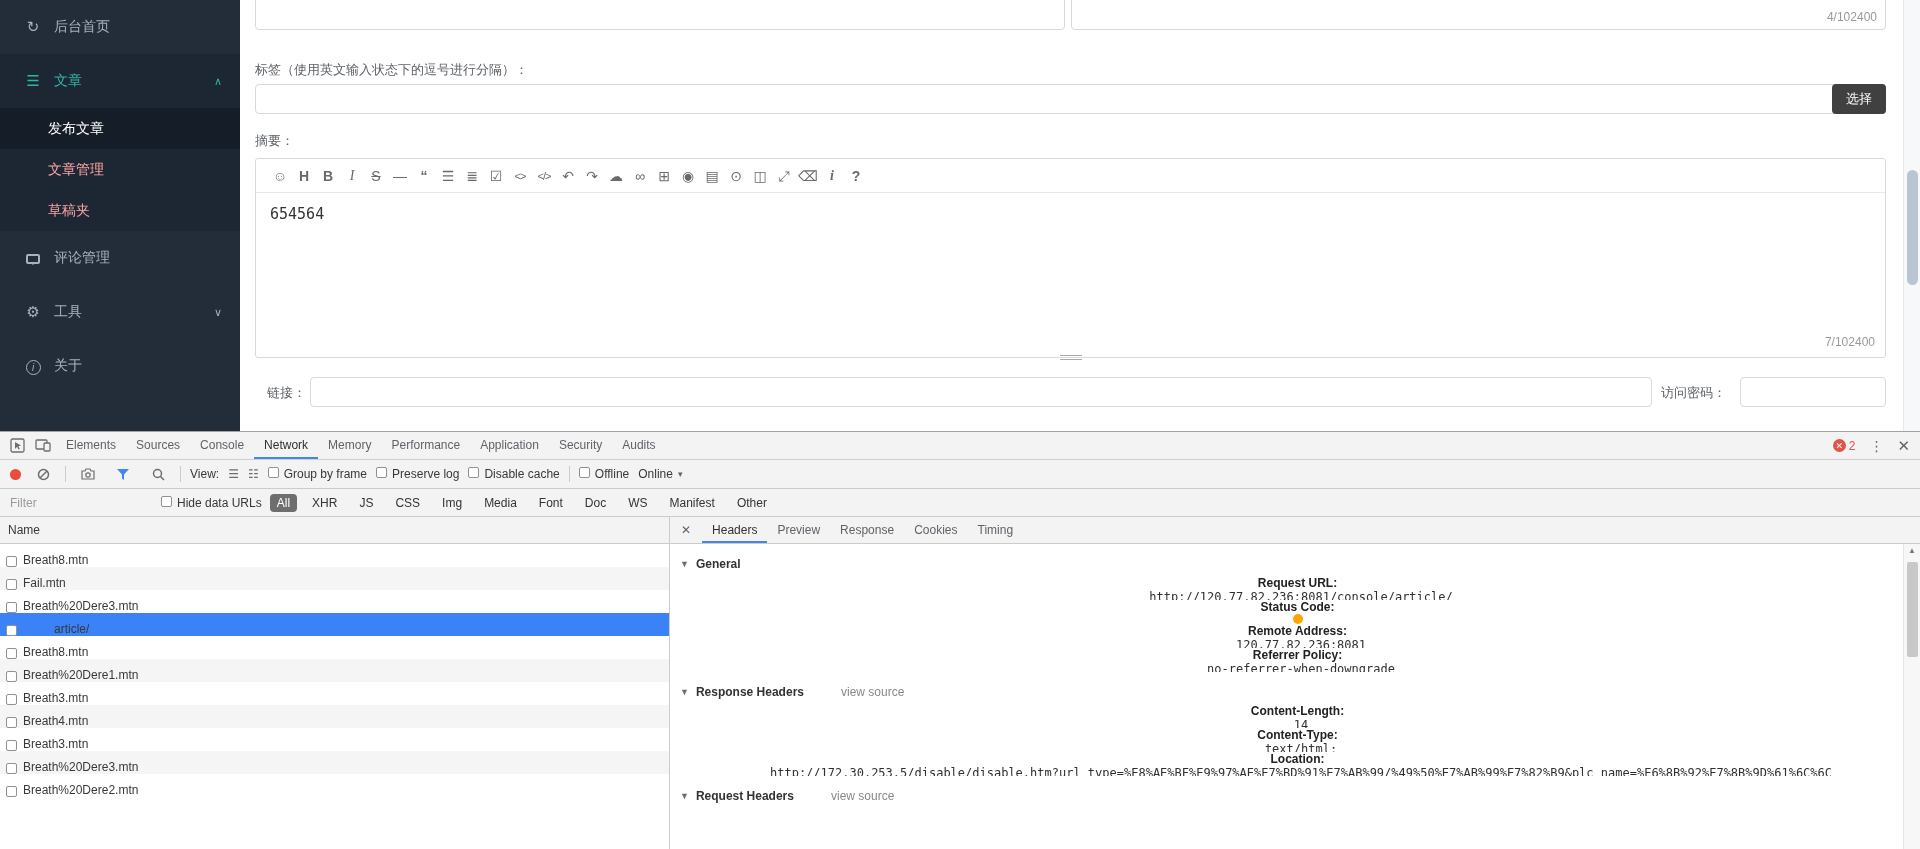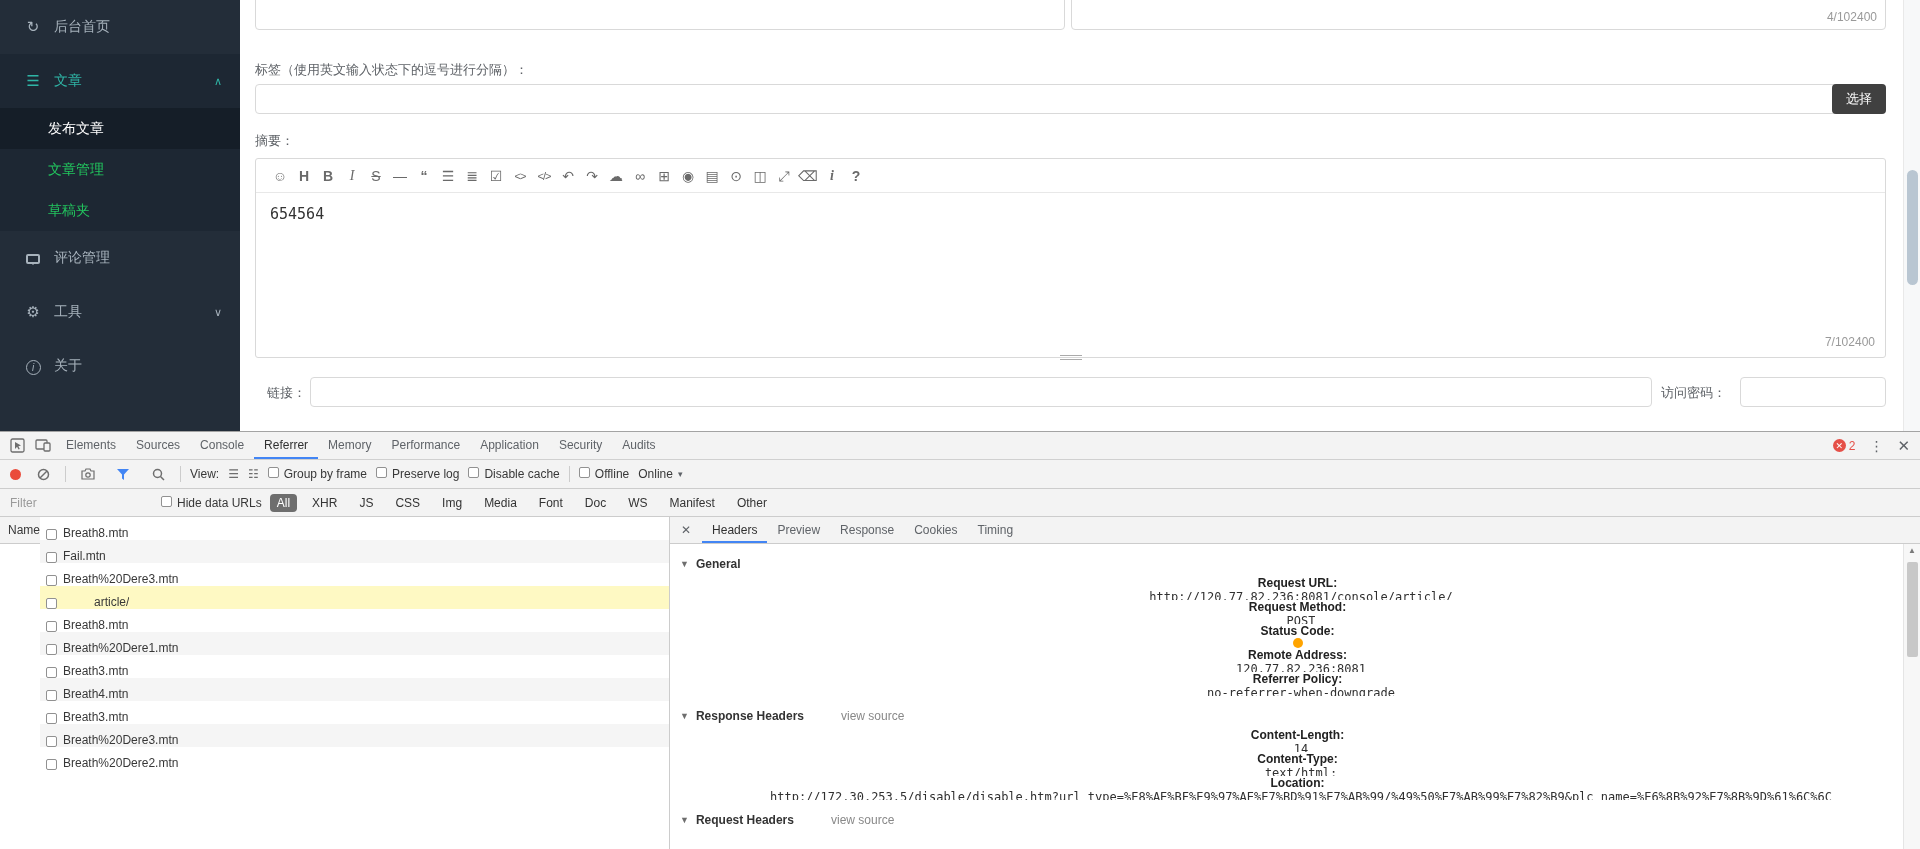--- a/index.html
+++ b/index.html
@@ -10,21 +10,21 @@
     background:#fff; color:#333;
   }
 
   
   .admin { position:relative; width:1920px; height:431px; overflow:hidden; background:#fff; }
 
   .sidebar { position:absolute; left:0; top:0; width:240px; height:431px; background:#232d39; font-size:14px; color:#a7b2bc; }
   .side-item { height:54px; display:flex; align-items:center; gap:12px; padding:0 18px 0 24px; cursor:pointer; }
   .side-group { background:#1d2733; }
   .group-head { color:#2fb5a6; }
-  .sub-item { height:41px; display:flex; align-items:center; padding-left:48px; color:#22c55e; cursor:pointer; }
+  .sub-item { height:41px; display:flex; align-items:center; padding-left:48px; color:#fca5a5; cursor:pointer; }
   .sub-item.active { background:#151e28; color:#ffffff; }
   .s-icon { width:18px; text-align:center; font-size:15px; flex:none; }
   .chev { margin-left:auto; font-size:11px; }
   .bubble { width:14px; height:10px; border:2px solid currentColor; border-radius:2px; position:relative; display:inline-block; }
   .bubble::after { content:""; position:absolute; left:2px; bottom:-6px; border:3px solid transparent; border-top-color:currentColor; }
   .inf-icon { width:15px; height:15px; border:1.5px solid currentColor; border-radius:50%; display:inline-flex; align-items:center; justify-content:center; font-size:10px; font-style:italic; }
   .inf-icon::after { content:"i"; }
 
   .content { position:absolute; left:240px; top:0; width:1663px; height:431px; background:#fff; }
 
@@ -82,26 +82,26 @@
   .caret { font-size:9px; color:#5f6368; }
   .viewic { color:#6e6e6e; font-size:12px; cursor:pointer; }
 
   .dt-filterbar { height:28px; background:#f3f3f3; border-bottom:1px solid #ccc; display:flex; align-items:center; gap:8px; padding:0 8px; }
   .filter-input { border:none; background:transparent; outline:none; width:145px; font-size:12px; color:#333; }
   .filter-input::placeholder { color:#9a9a9a; }
   .pill { padding:2px 7px; border-radius:4px; color:#333; cursor:pointer; }
   .pill.active { background:#6e6e6e; color:#fff; }
 
   .net-body { display:flex; height:332px; }
-  .net-left { width:670px; border-right:1px solid #ccc; display:flex; flex-direction:row; background:#fff; }
+  .net-left { width:670px; border-right:1px solid #ccc; display:flex; flex-direction:column; background:#fff; }
   .net-colhead { height:27px; background:#f3f3f3; border-bottom:1px solid #ccc; display:flex; align-items:center; padding-left:8px; color:#383838; cursor:pointer; }
   .net-rows { flex:1; overflow:hidden; }
   .net-row { height:23px; display:flex; align-items:flex-end; gap:6px; padding-left:6px; white-space:nowrap; overflow:hidden; cursor:pointer; }
   .net-row:nth-child(even) { background:#f5f5f5; }
-  .net-row.sel { background:#fef9c3;gap:37px; }
+  .net-row.sel { background:#3b82f6;gap:37px; }
   .net-name { overflow:hidden; text-overflow:ellipsis; }
 
   .net-right { flex:1; display:flex; flex-direction:column; position:relative; background:#fff; }
   .det-tabs { height:27px; background:#f3f3f3; border-bottom:1px solid #ccc; display:flex; align-items:center; }
   .det-close { padding:0 11px; color:#5f6368; cursor:pointer; }
   .det-tab { padding:0 10px; height:26px; line-height:26px; color:#5f6368; cursor:pointer; }
   .det-tab.active { color:#303030; box-shadow:inset 0 -2px 0 #4285f4; }
   .det-content { flex:1; padding:8px 26px 0 10px; overflow:hidden; position:relative; }
   .sec-head { height:24px; display:flex; align-items:center; gap:7px; cursor:pointer; }
   .tri { color:#6e6e6e; font-size:9px; }
@@ -229,21 +229,21 @@
     </span>
     <span class="dt-icbtn">
       <svg width="16" height="13" viewBox="0 0 16 13">
           <rect x="1" y="1" width="11" height="9" rx="1" fill="none" stroke="#6e6e6e" stroke-width="1.3"></rect>
           <rect x="9" y="4" width="6" height="8" rx="1" fill="#f3f3f3" stroke="#6e6e6e" stroke-width="1.3"></rect>
         </svg>
     </span>
     <span class="dtab">Elements</span>
     <span class="dtab">Sources</span>
     <span class="dtab">Console</span>
-    <span class="dtab active">Referrer</span>
+    <span class="dtab active">Network</span>
     <span class="dtab">Memory</span>
     <span class="dtab">Performance</span>
     <span class="dtab">Application</span>
     <span class="dtab">Security</span>
     <span class="dtab">Audits</span>
     <span class="dt-right">
       <span class="err-badge">
         <span class="err-circle">✕</span>
         <span>2</span>
       </span>
@@ -391,24 +391,20 @@
 
         <div class="sec-head">
           <span class="tri">▼</span>
           <span class="sec-title">General</span>
         </div>
         <div class="kv">
             <span class="k">Request URL:</span>
             <span class="v">http://120.77.82.236:8081/console/article/</span>
           </div>
         <div class="kv">
-            <span class="k">Request Method:</span>
-            <span class="v">POST</span>
-          </div>
-        <div class="kv">
             <span class="k">Status Code:</span>
             <span class="status-dot"></span>
             <span class="v">302 Moved Temporarily</span>
           </div>
         <div class="kv">
             <span class="k">Remote Address:</span>
             <span class="v">120.77.82.236:8081</span>
           </div>
         <div class="kv">
             <span class="k">Referrer Policy:</span>

